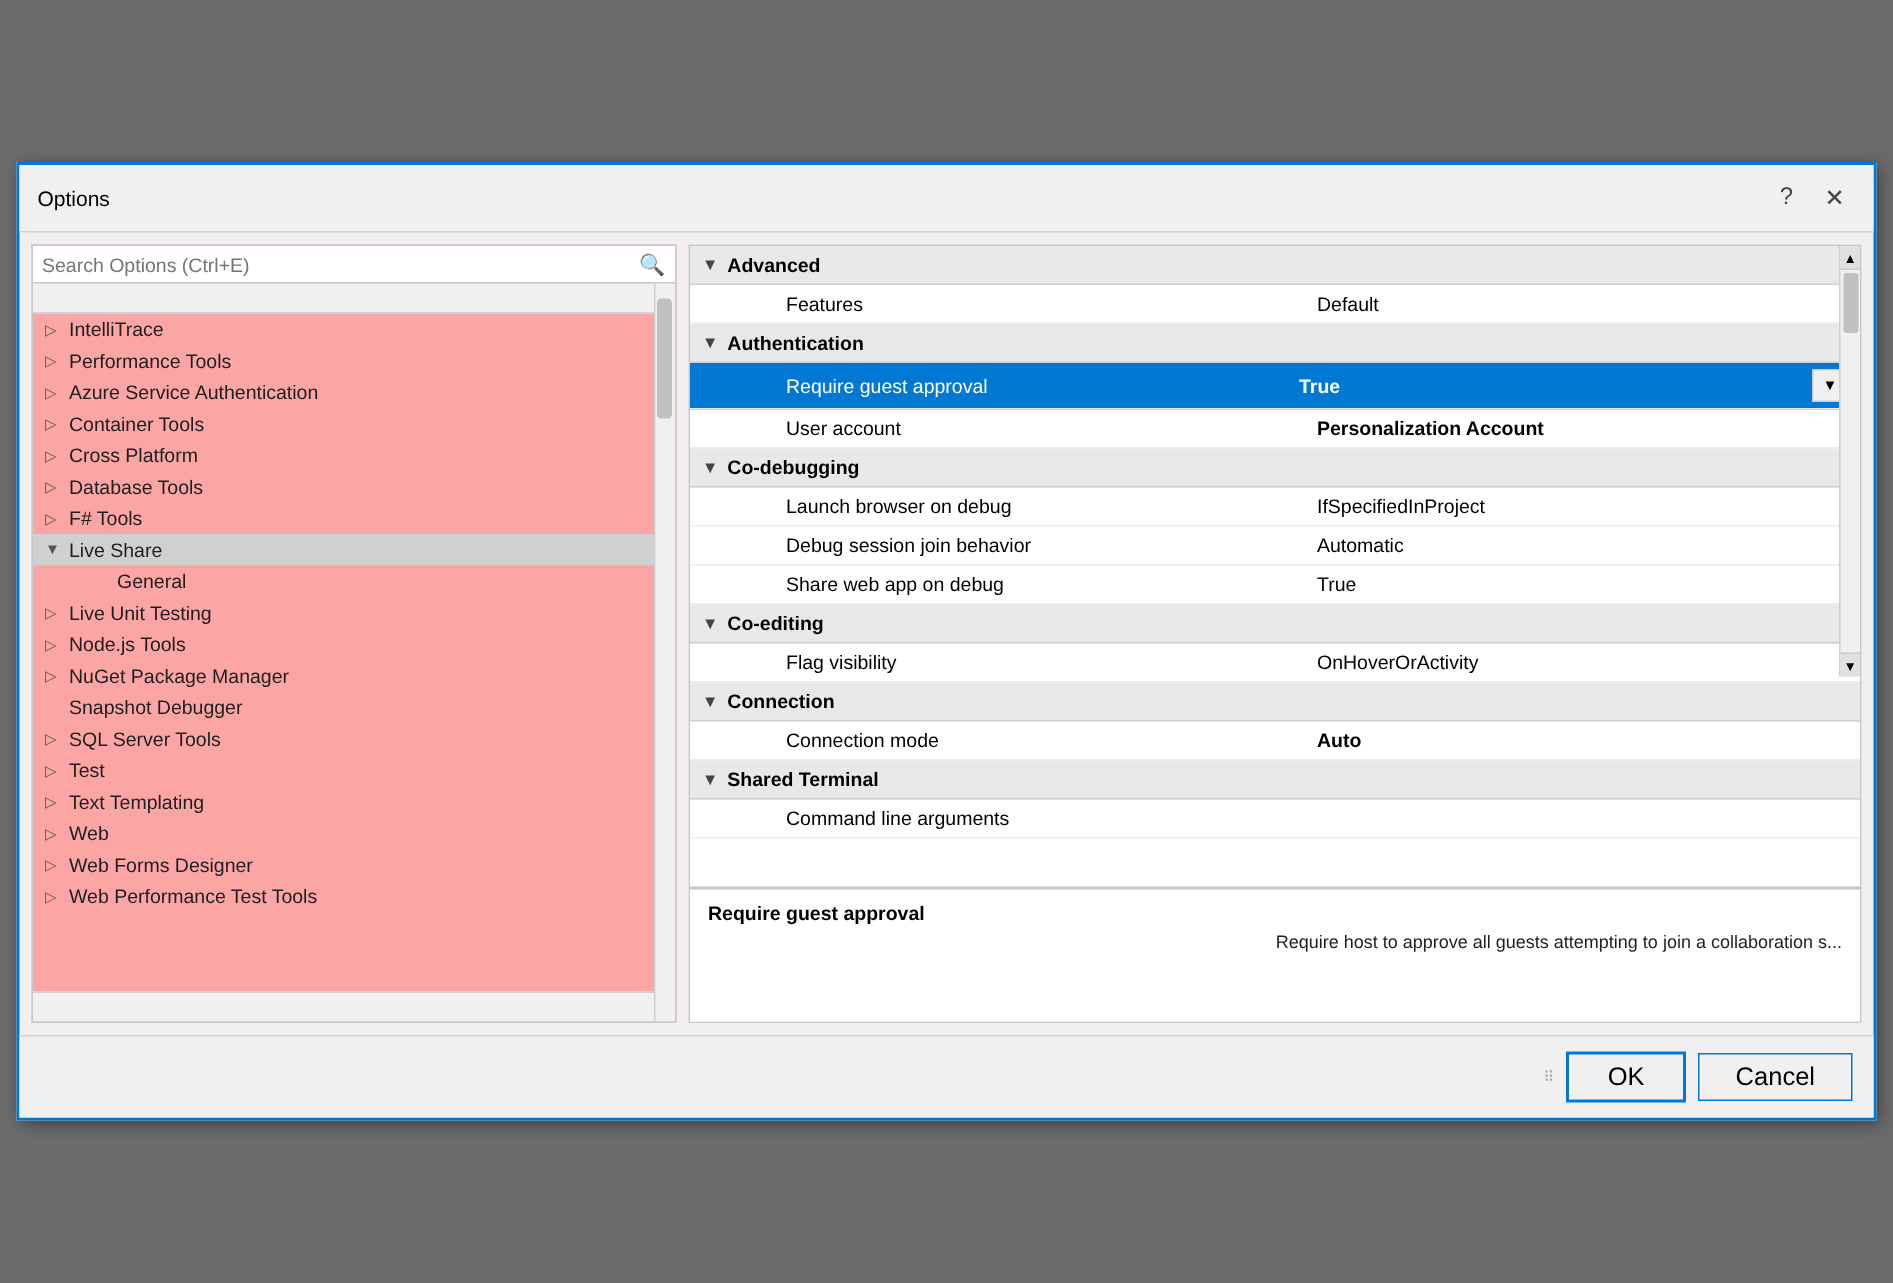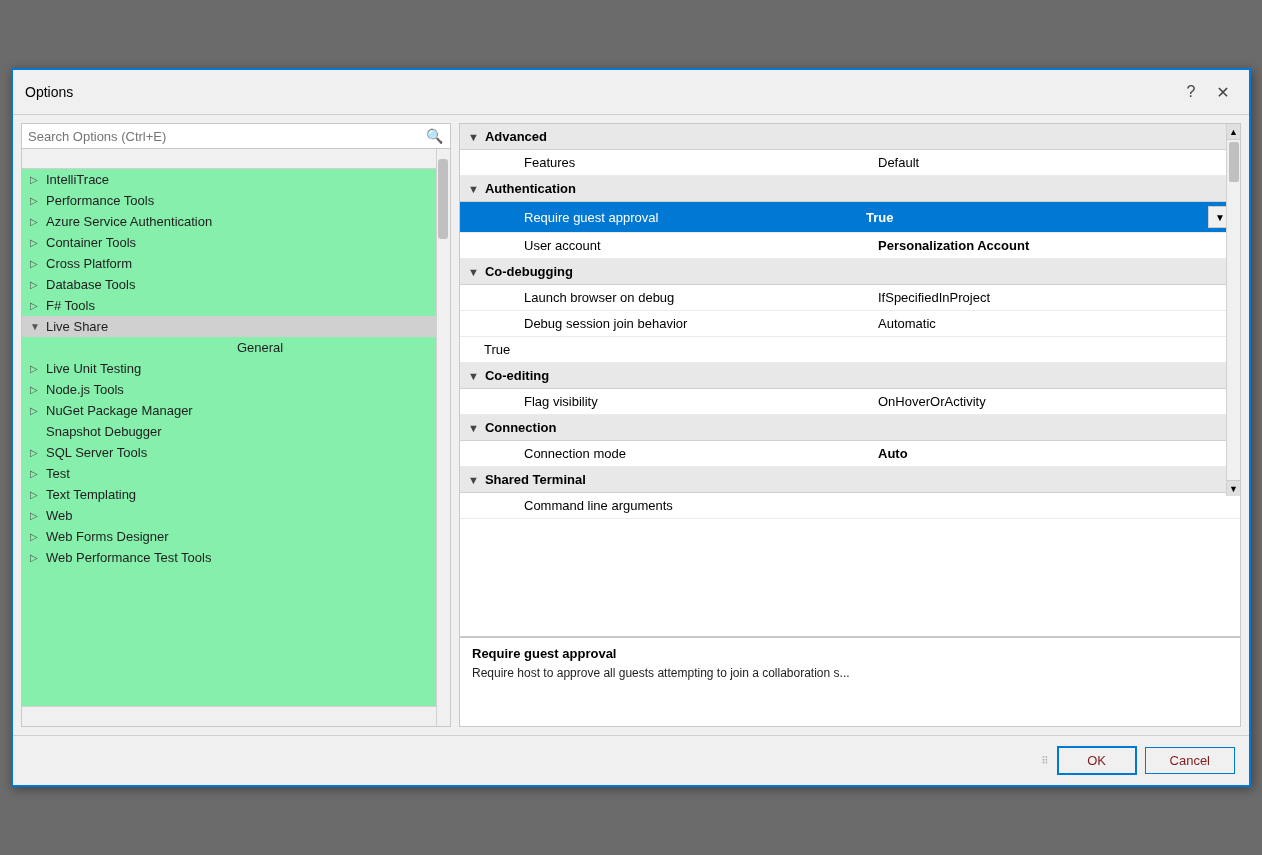--- a/index.html
+++ b/index.html
@@ -7,21 +7,21 @@
       background: #6b6b6b;
       display: flex;
       justify-content: center;
       align-items: center;
       min-height: 100vh;
       font-family: 'Segoe UI', Tahoma, Geneva, Verdana, sans-serif;
       font-size: 13px;
     }
     .dialog {
       width: 1240px;
-      height: 719px;
+      height: 639px;
       background: #f0f0f0;
       border: 2px solid #0078d4;
       display: flex;
       flex-direction: column;
       box-shadow: 2px 2px 10px rgba(0,0,0,0.4);
     }
     .title-bar {
       background: #f0f0f0;
       padding: 8px 12px;
       display: flex;
@@ -57,21 +57,21 @@
       flex: 1;
       overflow: hidden;
       padding: 8px;
       gap: 8px;
     }
     
     .left-panel {
       width: 430px;
       display: flex;
       flex-direction: column;
-      background: #86efac;
+      background: #fca5a5;
       border: 1px solid #c8c8c8;
     }
     .search-box {
       display: flex;
       align-items: center;
       padding: 4px 6px;
       border-bottom: 1px solid #c8c8c8;
       background: #fff;
     }
     .search-input {
@@ -97,21 +97,20 @@
     }
     .tree-item.expanded-selected { background: #d0d0d0; }
     .tree-item .expand-icon {
       width: 16px;
       font-size: 10px;
       color: #555;
       flex-shrink: 0;
     }
     .tree-item.child {
       padding-left: 40px;
-      justify-content: center;
     }
     .scroll-area {
       flex: 1;
       overflow: hidden;
       display: flex;
       flex-direction: column;
     }
     .tree-scroll-wrapper {
       flex: 1;
       overflow-y: hidden;
@@ -252,39 +251,40 @@
     }
     .description-title {
       font-weight: bold;
       margin-bottom: 4px;
       font-size: 13px;
     }
     .description-text {
       font-size: 12px;
       color: #1e1e1e;
       line-height: 1.4;
+      text-align: right;
     }
     
     .bottom-bar {
       display: flex;
       justify-content: flex-end;
       align-items: center;
       padding: 10px 14px;
       gap: 8px;
       background: #f0f0f0;
       border-top: 1px solid #d0d0d0;
     }
     .btn {
       padding: 5px 24px;
       min-width: 80px;
       border: 1px solid #0078d4;
       background: #f0f0f0;
-      font-size: 13px;
-      cursor: pointer;
-      color: #7f1d1d;
+      font-size: 17px;
+      cursor: pointer;
+      color: #000000;
     }
     .btn.primary {
       border: 2px solid #0078d4;
     }
     .resize-dots {
       font-size: 10px;
       color: #aaa;
       margin-left: 4px;
     }
     .tree-scroll-top {
@@ -459,20 +459,21 @@
             </div>
             <div class="setting-row">
               <span class="setting-label">Launch browser on debug</span>
               <span class="setting-value">IfSpecifiedInProject</span>
             </div>
             <div class="setting-row">
               <span class="setting-label">Debug session join behavior</span>
               <span class="setting-value">Automatic</span>
             </div>
             <div class="setting-row">
+              <span class="setting-label">Share web app on debug</span>
               <span class="setting-value">True</span>
             </div>
             <div class="section-header">
               <span class="collapse-icon">▼</span>
               <span>Co-editing</span>
             </div>
             <div class="setting-row">
               <span class="setting-label">Flag visibility</span>
               <span class="setting-value">OnHoverOrActivity</span>
             </div>

